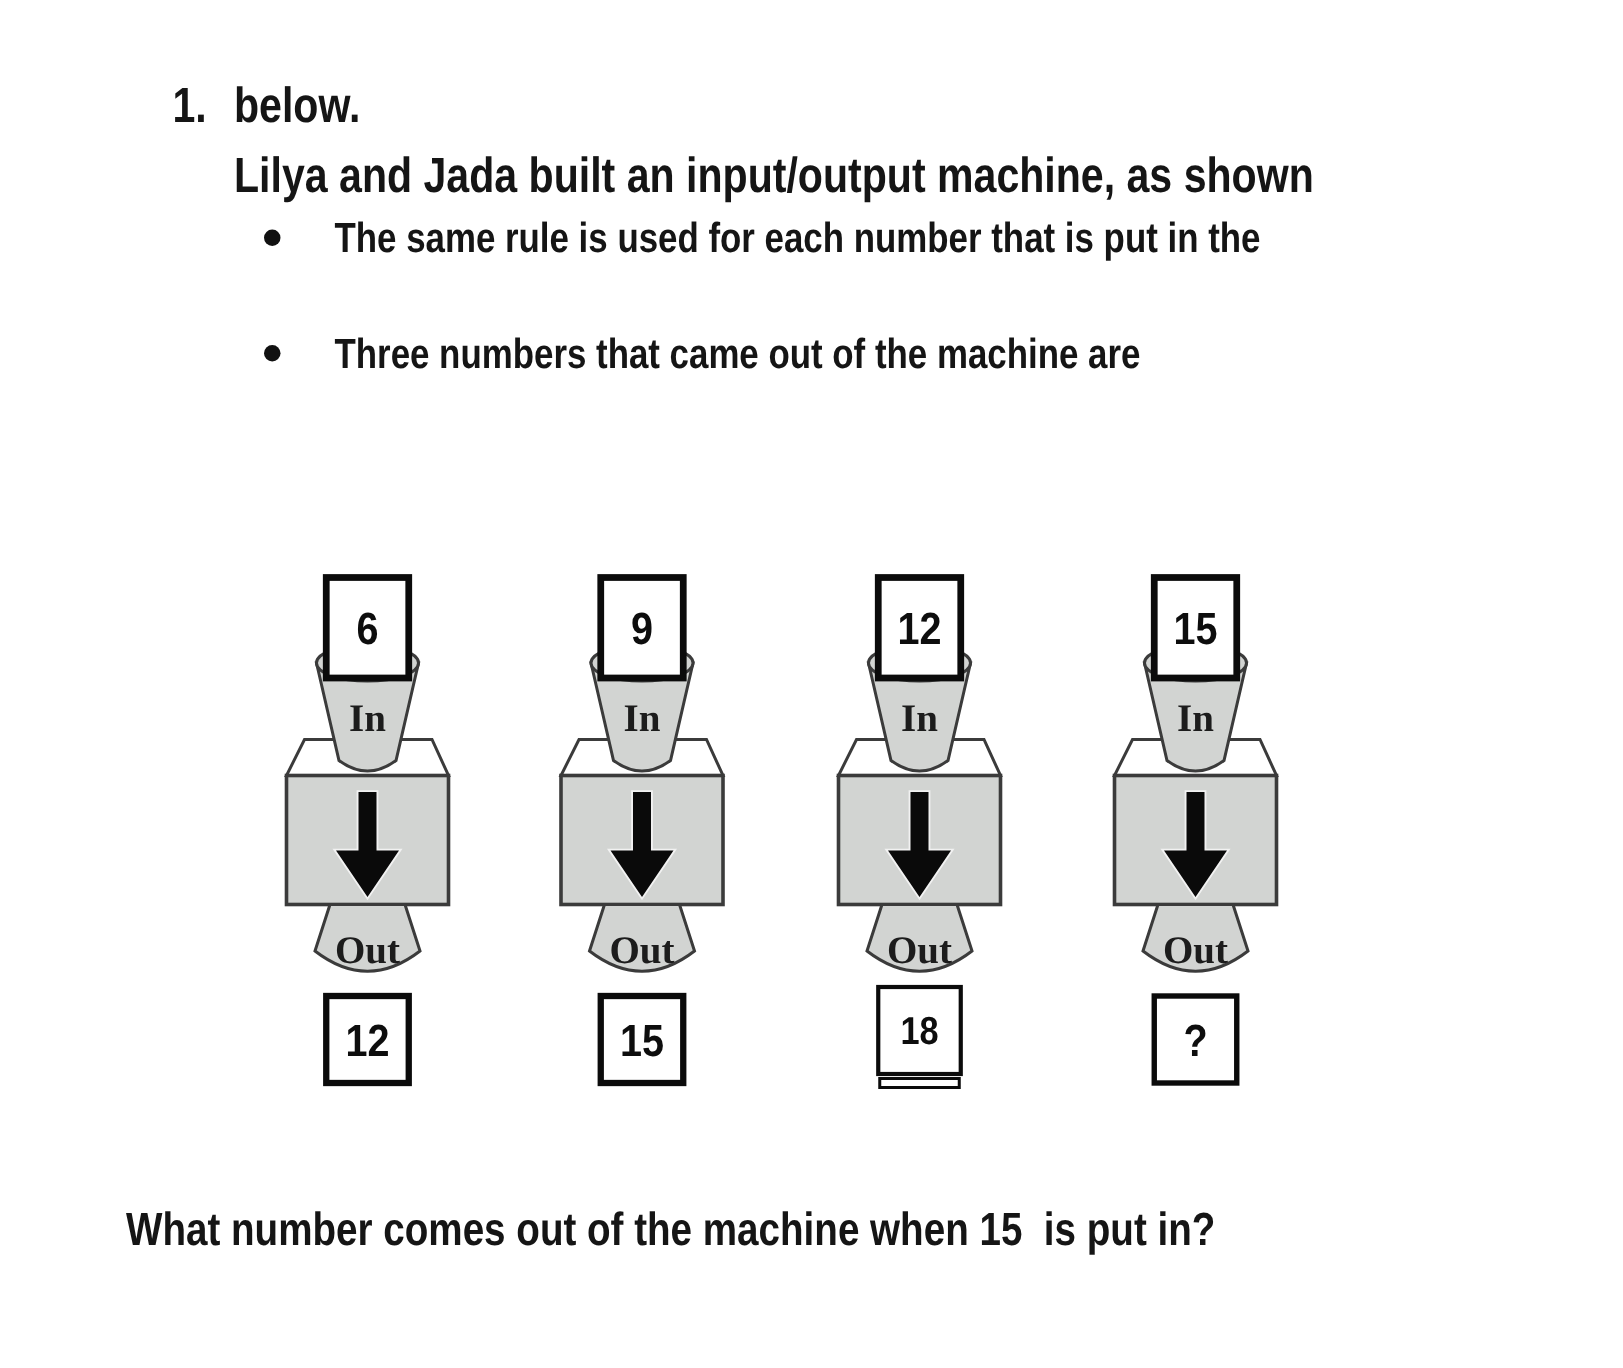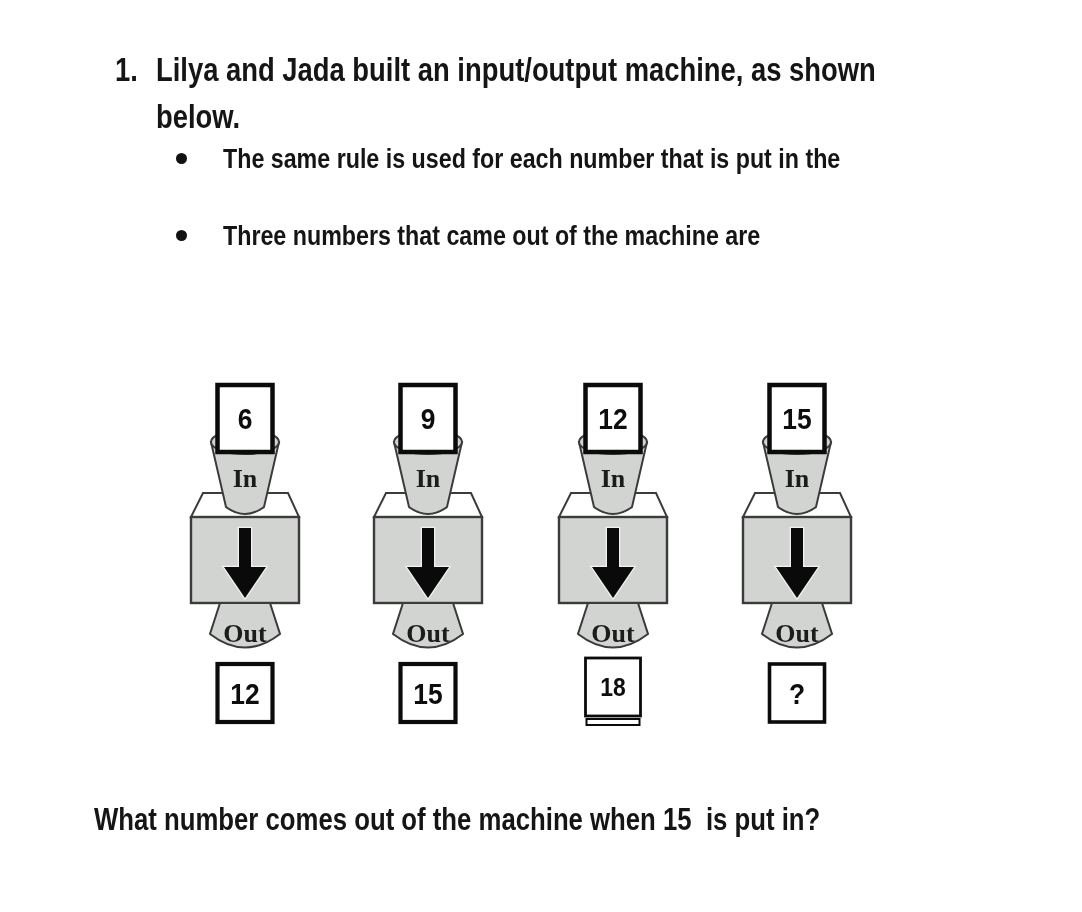--- a/index.html
+++ b/index.html
@@ -23,21 +23,21 @@
   .dot-1 { left:176px; top:153px; }
   .dot-2 { left:176px; top:230px; }
   .bullet-text {
     position:absolute; left:223px;
     font-size:28px; font-weight:700; line-height:39px;
   }
   .bullet-text-1 { top:139px; }
   .bullet-text-2 { top:216px;text-decoration:underline; }
   .question {
     position:absolute; left:84px; top:802px;
-    font-size:31px; font-weight:700;margin-left:10px;
+    font-size:31px; font-weight:700;
   }
   .machine { position:absolute; top:375px; }
   .m-0 { left:170px; } .m-1 { left:353px; } .m-2 { left:538px; } .m-3 { left:722px; }
   
   .fillpart { fill:#d2d4d2; stroke:#3b3b3b; stroke-width:2; }
   .lid      { fill:#ffffff; stroke:#3b3b3b; stroke-width:2; }
   .boxbody  { fill:#d2d4d2; stroke:#3b3b3b; stroke-width:2.4; }
   .card     { fill:#ffffff; stroke:#0b0b0b; }
   .arrow    { fill:#0a0a0a; stroke:#f2f2f2; stroke-width:2.5; paint-order:stroke; }
   .serif-label { font:700 26px "Liberation Serif", serif; fill:#1c1c1c; text-anchor:middle; }
@@ -47,22 +47,22 @@
 </head>
 <body>
 
 <div class="page">
 
   <div class="problem-number">
     <span class="cond">1.</span>
   </div>
 
   <div class="title-block">
+    <div><span class="cond">below.</span></div>
     <div><span class="cond">Lilya and Jada built an input/output machine, as shown</span></div>
-    <div><span class="cond">below.</span></div>
   </div>
 
   <span class="bullet-dot dot-1"></span>
   <div class="bullet-text bullet-text-1">
     <div><span class="cond">The same rule is used for each number that is put in the</span></div>
   </div>
 
   <span class="bullet-dot dot-2"></span>
   <div class="bullet-text bullet-text-2">
     <div><span class="cond">Three numbers that came out of the machine are</span></div>

